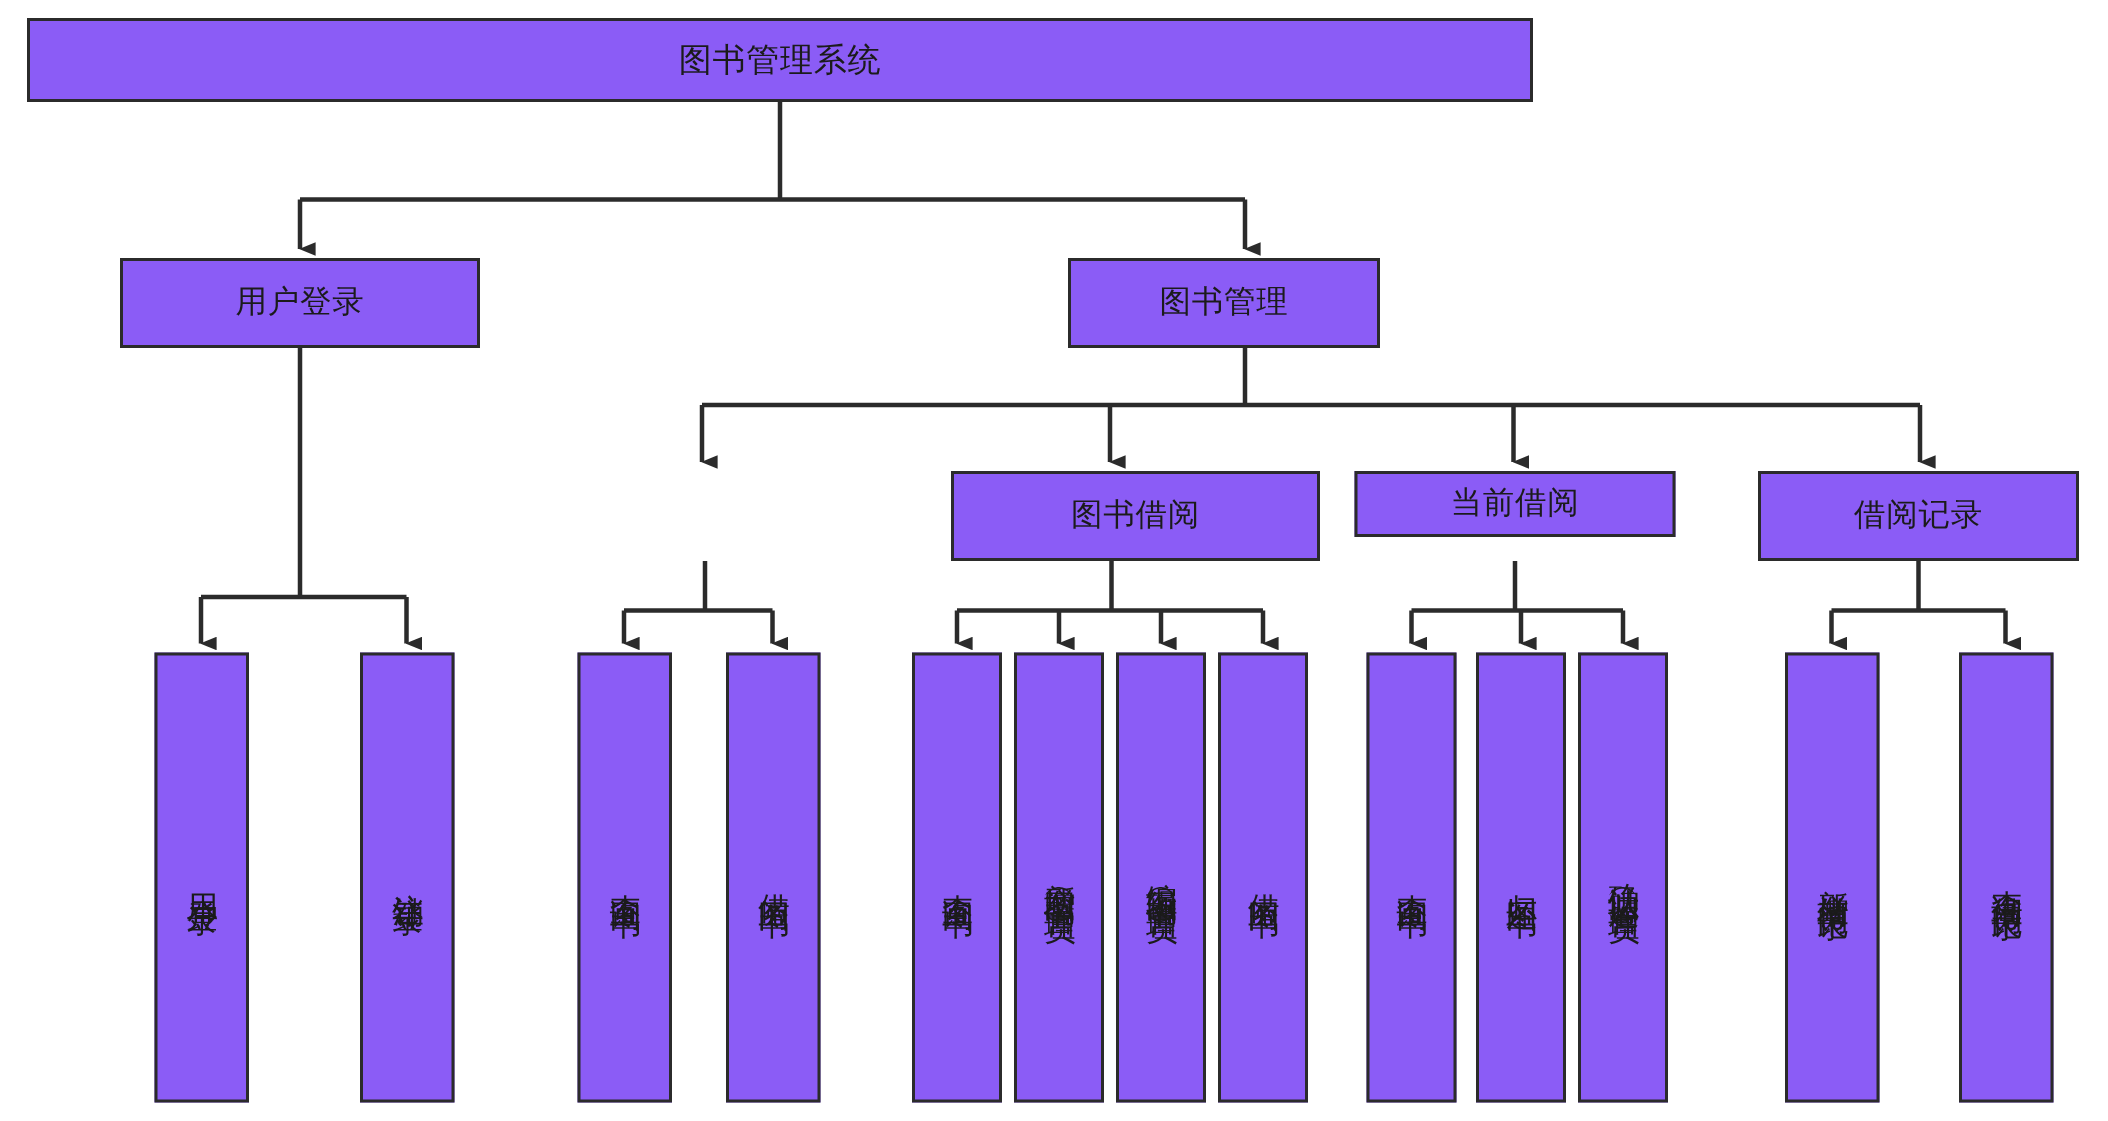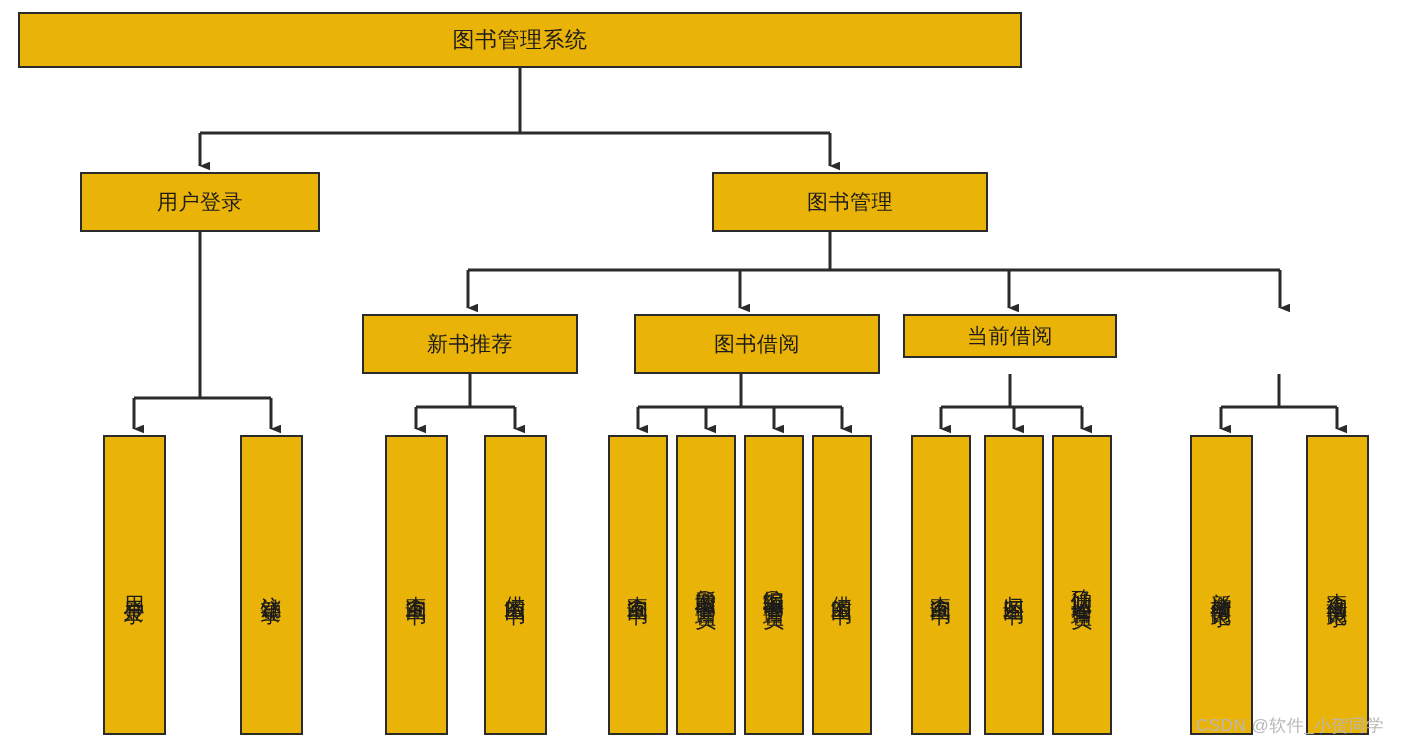--- a/index.html
+++ b/index.html
@@ -22,21 +22,21 @@
     position: absolute;
     left: 0;
     top: 0;
     width: 1405px;
     height: 747px;
     pointer-events: none;
   }
   .node {
     position: absolute;
     box-sizing: border-box;
-    background: #eab308;
+    background: #8b5cf6;
     border: 2px solid #2b2b2b;
     display: flex;
     align-items: center;
     justify-content: center;
     color: #1b1b1b;
   }
   .node-label {
     display: block;
     text-align: center;
     line-height: 1.24;
@@ -147,36 +147,36 @@
   </svg>
 
   <div class="node horiz root" style="left:18px; top:12px; width:1004px; height:56px;">
     <span class="node-label">图书管理系统</span>
   </div>
 
   <div class="node horiz" style="left:80px; top:172px; width:240px; height:60px;">
     <span class="node-label">用户登录</span>
   </div>
 
-  <div class="node horiz" style="left:712px; top:172px; width:276px; height:60px;">
+  <div class="node horiz" style="left:712px; top:172px; width:208px; height:60px;">
     <span class="node-label">图书管理</span>
   </div>
 
-  <div class="node horiz" style="left:362px; top:314px; width:216px; height:60px;">
-    <span class="node-label">新书推荐</span>
-  </div>
 
   <div class="node horiz" style="left:634px; top:314px; width:246px; height:60px;">
     <span class="node-label">图书借阅</span>
   </div>
 
   <div class="node horiz" style="left:903px; top:314px; width:214px; height:44px;">
     <span class="node-label">当前借阅</span>
   </div>
 
+  <div class="node horiz" style="left:1172px; top:314px; width:214px; height:60px;">
+    <span class="node-label">借阅记录</span>
+  </div>
 
   <div class="node vert" style="left:103px; top:435px; width:63px; height:300px;">
     <span class="node-label">用户登录</span>
   </div>
 
   <div class="node vert" style="left:240px; top:435px; width:63px; height:300px;">
     <span class="node-label">注销登录</span>
   </div>
 
   <div class="node vert" style="left:385px; top:435px; width:63px; height:300px;">
@@ -216,15 +216,14 @@
   </div>
 
   <div class="node vert" style="left:1190px; top:435px; width:63px; height:300px;">
     <span class="node-label">新增借阅记录</span>
   </div>
 
   <div class="node vert" style="left:1306px; top:435px; width:63px; height:300px;">
     <span class="node-label">查询借阅记录</span>
   </div>
 
-  <div class="watermark" style="left:1196px; top:714px;">CSDN @软件_小贺同学</div>
 
 </div>
 
 </body></html>

